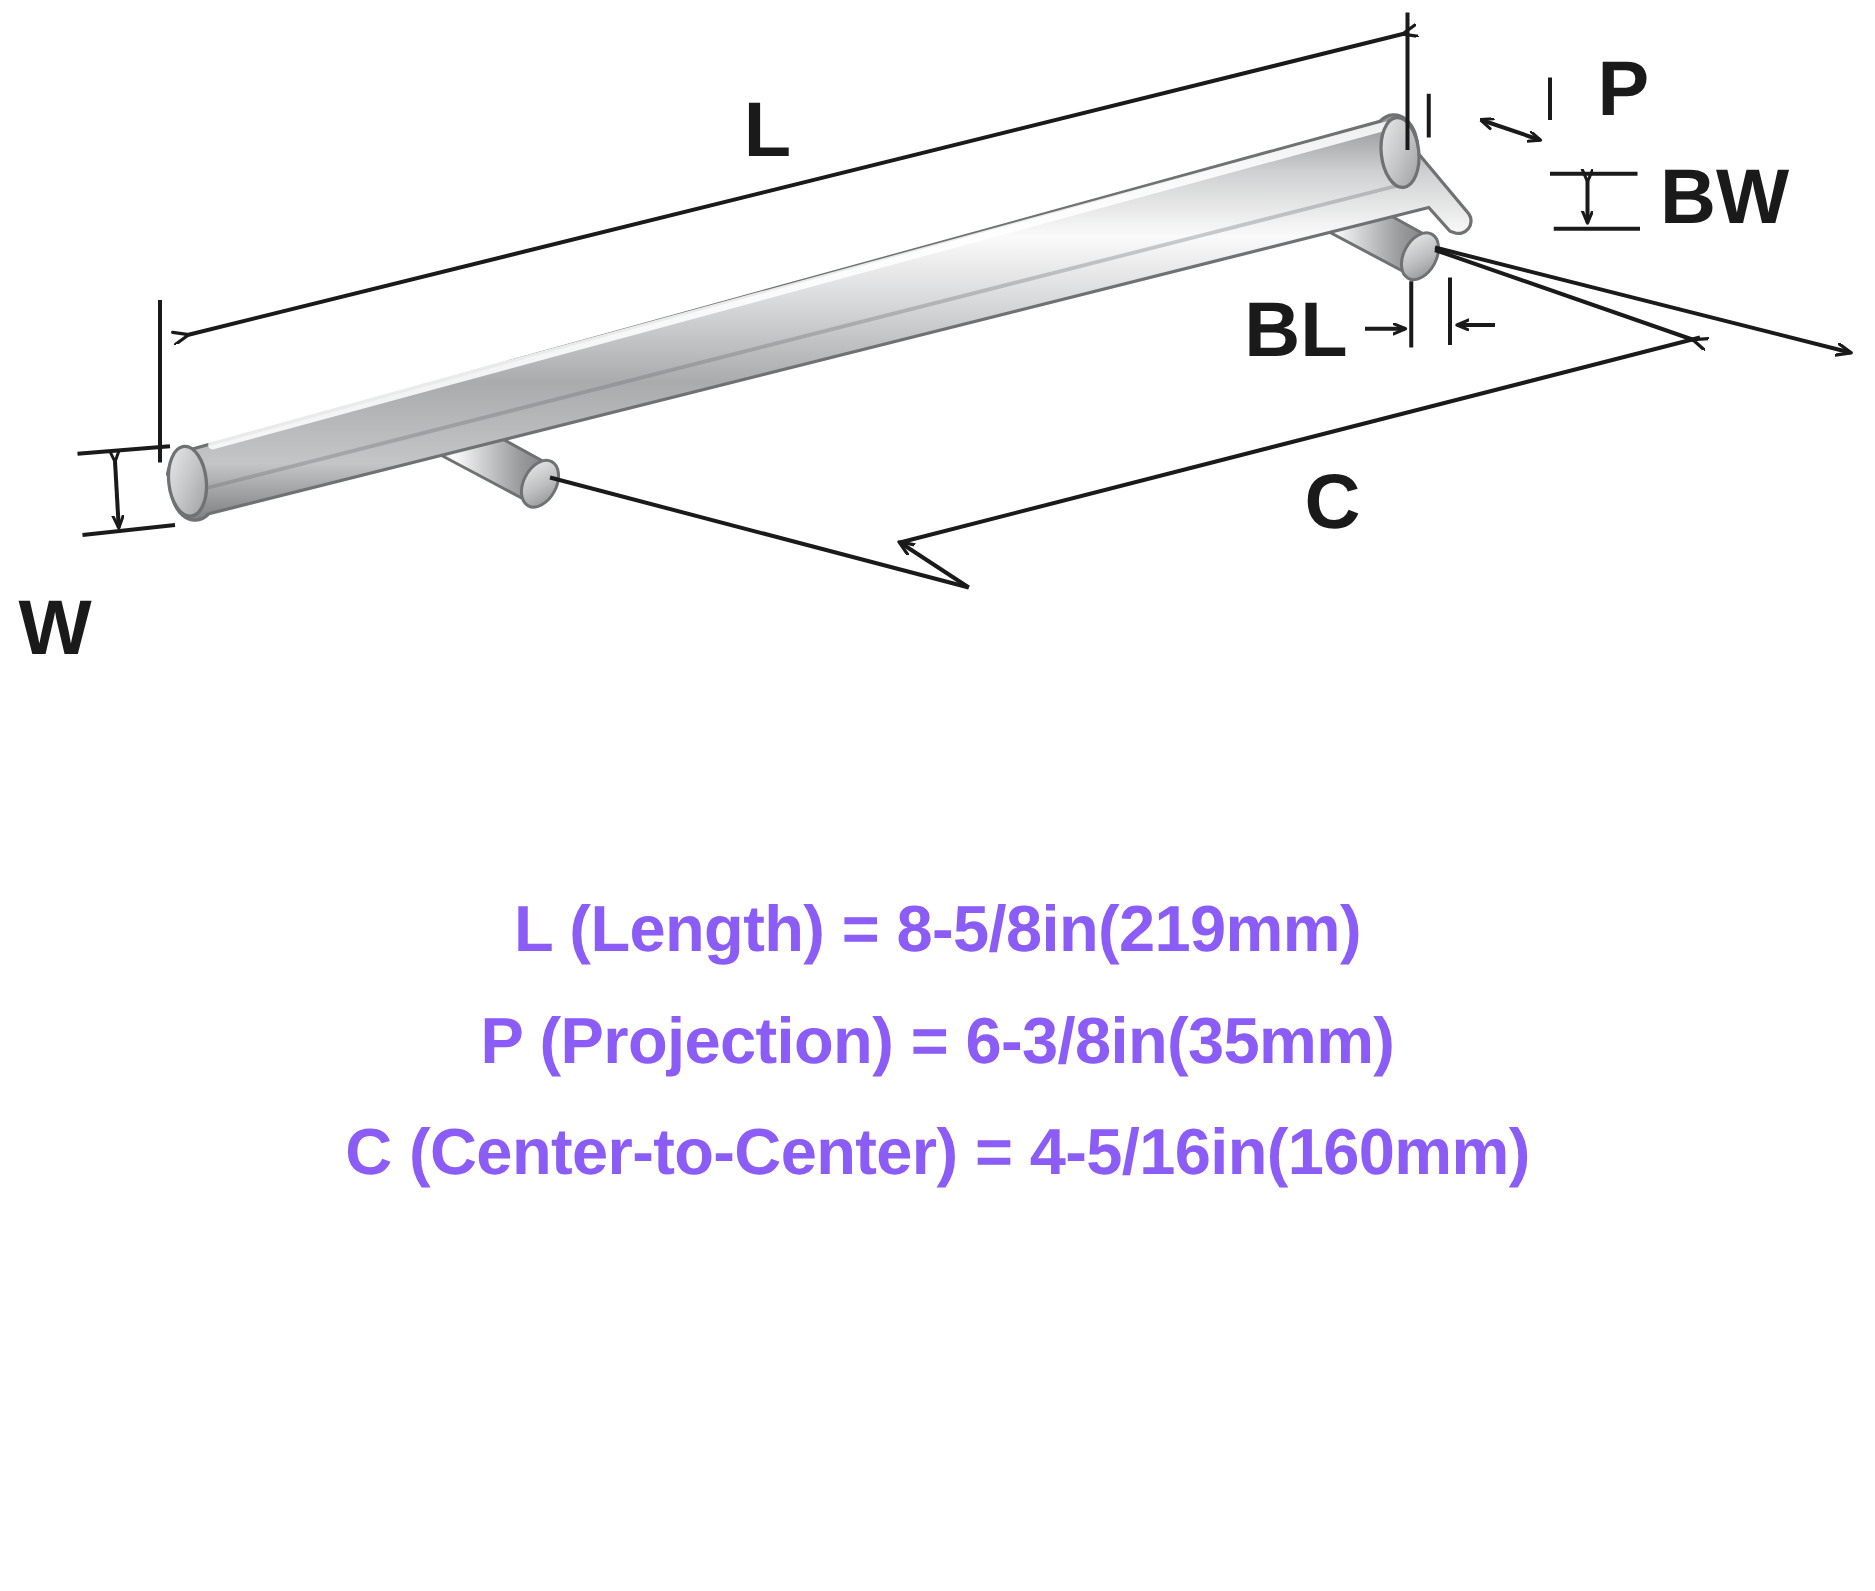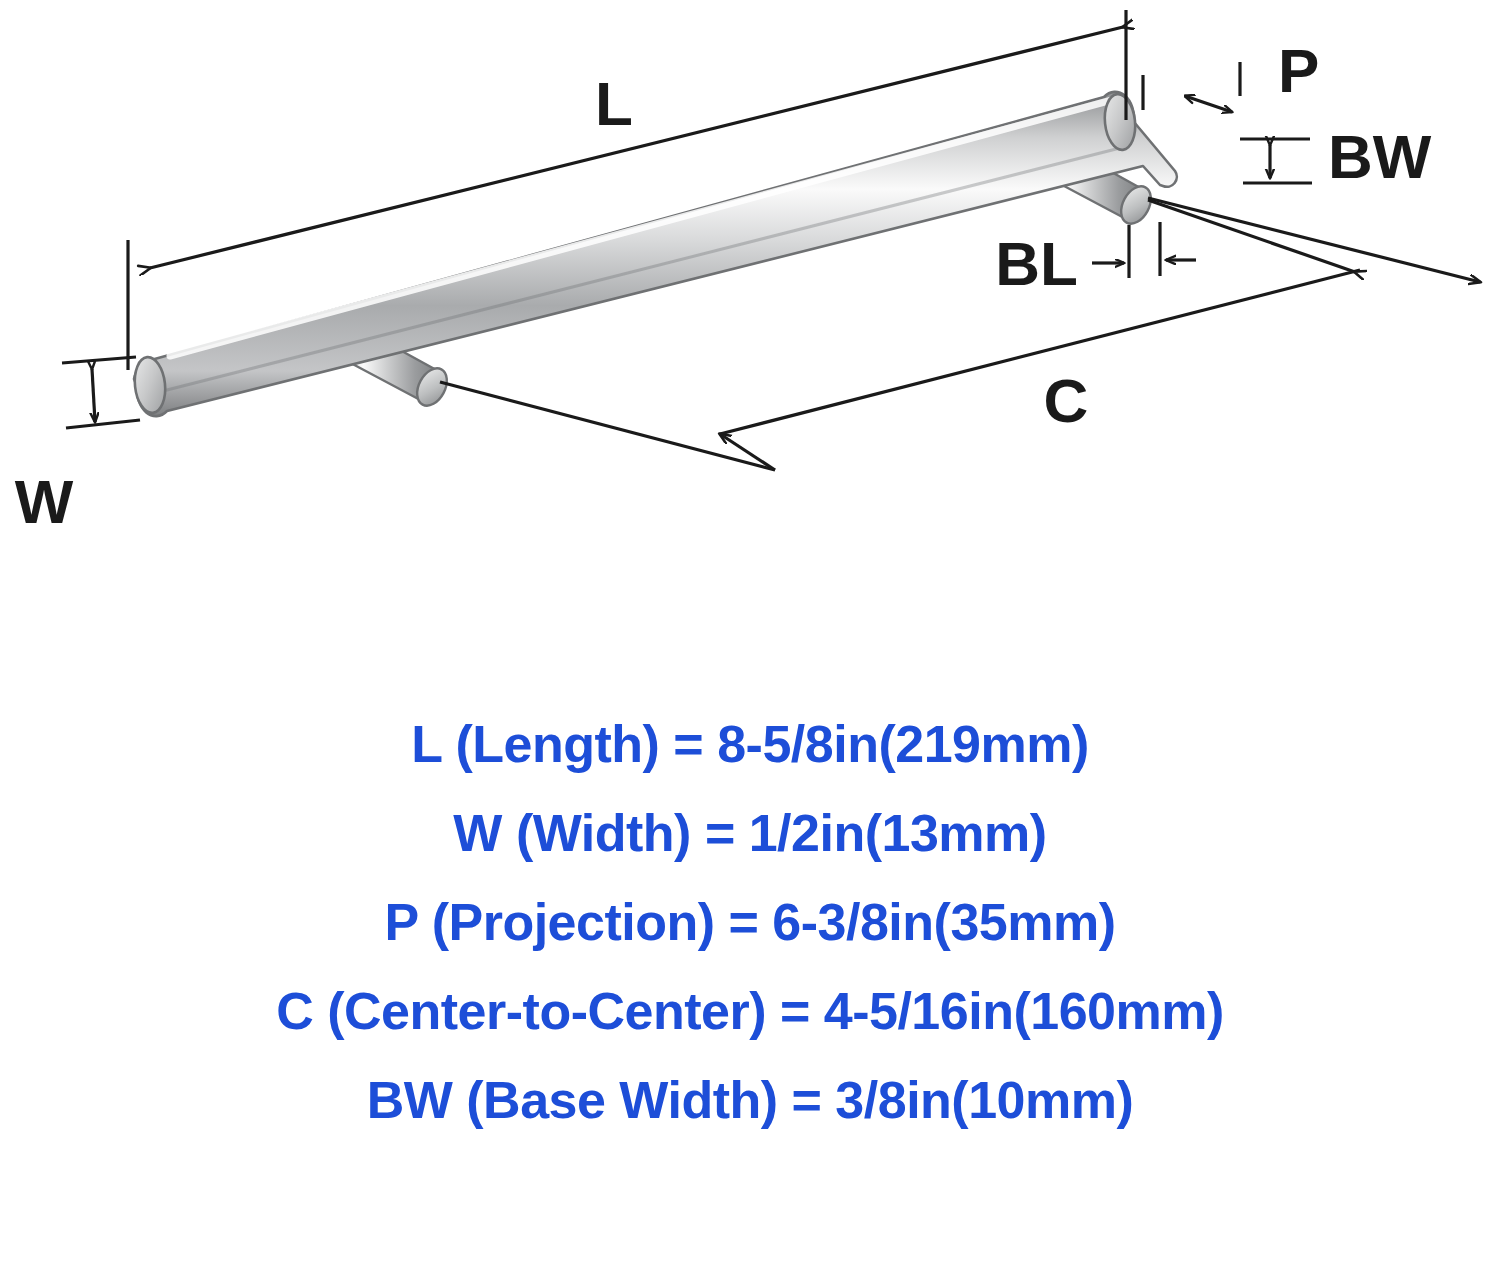--- a/index.html
+++ b/index.html
@@ -33,21 +33,21 @@
     align-items: center;
     justify-content: flex-start;
   }
   .spec-line {
     font-family: "Liberation Sans", sans-serif;
     font-weight: bold;
     font-size: 52px;
     line-height: 89px;
     white-space: nowrap;
     letter-spacing: -0.5px;
-    color: #1d4ed8;
+    color: #8b5cf6;
     text-align: center;
   }
   .spec-line.wide {
     font-size: 52px;
   }
   svg text {
     font-family: "Liberation Sans", sans-serif;
     font-weight: bold;
     fill: #1a1a1a;
   }
@@ -176,17 +176,15 @@
       <line x1="440" y1="382" x2="775" y2="470" stroke="#1a1a1a" stroke-width="3.2"></line>
       <line x1="775" y1="470" x2="720" y2="434" stroke="#1a1a1a" stroke-width="3.2" marker-end="url(#arrowEnd)"></line>
       <line x1="720" y1="434" x2="1360" y2="270" stroke="#1a1a1a" stroke-width="3.2"></line>
       <text x="1066" y="422" font-size="62" text-anchor="middle">C</text>
     </g>
   </svg>
 </div>
 
 <div id="spec-list">
   <div class="spec-line">L (Length) = 8-5/8in(219mm)</div>
-  <div class="spec-line">W (Width) = 1/2in(13mm)</div>
   <div class="spec-line">P (Projection) = 6-3/8in(35mm)</div>
   <div class="spec-line wide">C (Center-to-Center) = 4-5/16in(160mm)</div>
-  <div class="spec-line">BW (Base Width) = 3/8in(10mm)</div>
 </div>
 
 </body></html>

